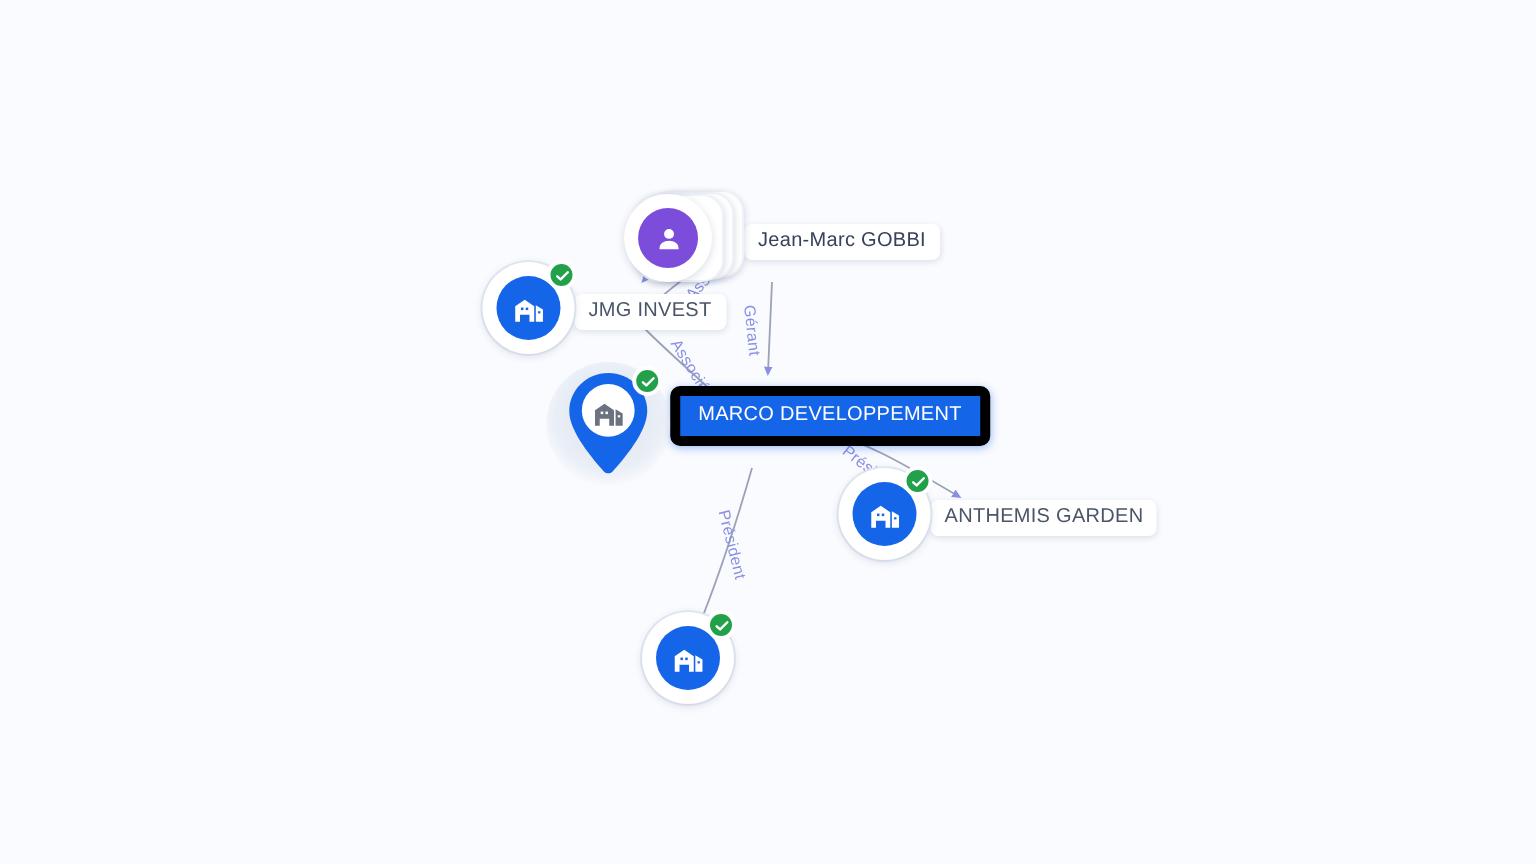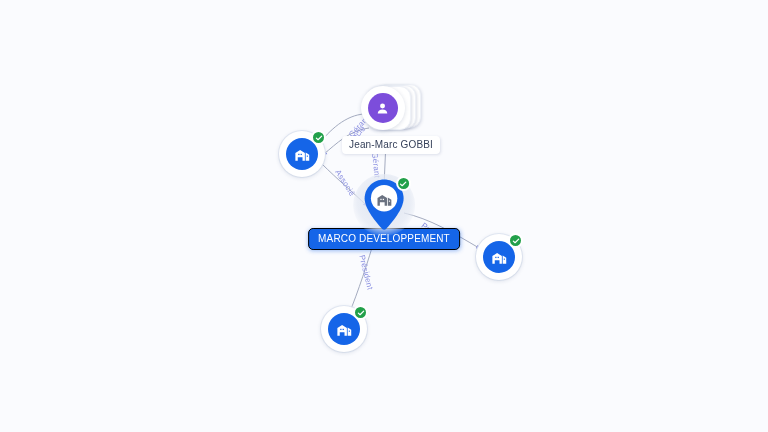--- a/index.html
+++ b/index.html
@@ -25,21 +25,21 @@
 
   
   .node {
     position: absolute;
     width: 0; height: 0;
   }
   .node-hit {
     position: absolute;
     transform: translate(-50%, -50%);
     display: flex;
-    flex-direction: column;
+    flex-direction: row;
     align-items: center;
   }
 
   
   .co-wrap {
     position: relative;
     width: 46px;
     height: 46px;
   }
   .co-halo {
@@ -163,21 +163,21 @@
     color: #36415a;
     font-size: 10px;
   }
   .lbl-focus {
     background: #1565e8;
     color: #ffffff;
     font-size: 10px;
     padding: 5px 9px;
     border-radius: 5px;
     box-shadow: 0 1px 4px rgba(21,101,232,0.42);
-    border: 1px solid #000000;
+    border: 5px solid #000000;
   }
 
   
   .elbl {
     position: absolute;
     font-size: 8px;
     color: #8a8fe0;
     letter-spacing: 0.2px;
     white-space: nowrap;
     transform-origin: 0 0;
@@ -231,20 +231,21 @@
             <rect x="9.6" y="11.1" width="1.6" height="1.6" fill="#1565e8"></rect>
             <rect x="17.4" y="13.4" width="1.5" height="1.4" fill="#1565e8"></rect>
           </svg>
         </div>
         <div class="badge">
           <svg width="8" height="8" viewBox="0 0 12 12">
             <path d="M2 6.2 L4.6 8.6 L10 3.2" fill="none" stroke="#ffffff" stroke-width="1.8" stroke-linecap="round" stroke-linejoin="round"></path>
           </svg>
         </div>
       </div>
+      <div class="lbl">JMG INVEST</div>
     </div>
   </div>
 
   <div class="node" style="left:391px; top:119px;">
     <div class="node-hit">
       <div class="pe-wrap">
         <div class="pe-stack pe-s1"></div>
         <div class="pe-stack pe-s2"></div>
         <div class="pe-stack pe-s3"></div>
         <div class="pe-main">
@@ -300,20 +301,21 @@
             <rect x="9.6" y="11.1" width="1.6" height="1.6" fill="#1565e8"></rect>
             <rect x="17.4" y="13.4" width="1.5" height="1.4" fill="#1565e8"></rect>
           </svg>
         </div>
         <div class="badge">
           <svg width="8" height="8" viewBox="0 0 12 12">
             <path d="M2 6.2 L4.6 8.6 L10 3.2" fill="none" stroke="#ffffff" stroke-width="1.8" stroke-linecap="round" stroke-linejoin="round"></path>
           </svg>
         </div>
       </div>
+      <div class="lbl">ANTHEMIS GARDEN</div>
     </div>
   </div>
 
   <div class="node" style="left:344px; top:329px;">
     <div class="node-hit">
       <div class="co-wrap">
         <div class="co-halo"></div>
         <div class="co-disc">
           <svg width="19" height="19" viewBox="0 0 24 24">
             <path fill="#ffffff" d="M3 20V10.2L9 6.2l6 4V20h-3v-4.4H6V20H3zm13 0V9.6l4.5 2.7V20H16z"></path>

